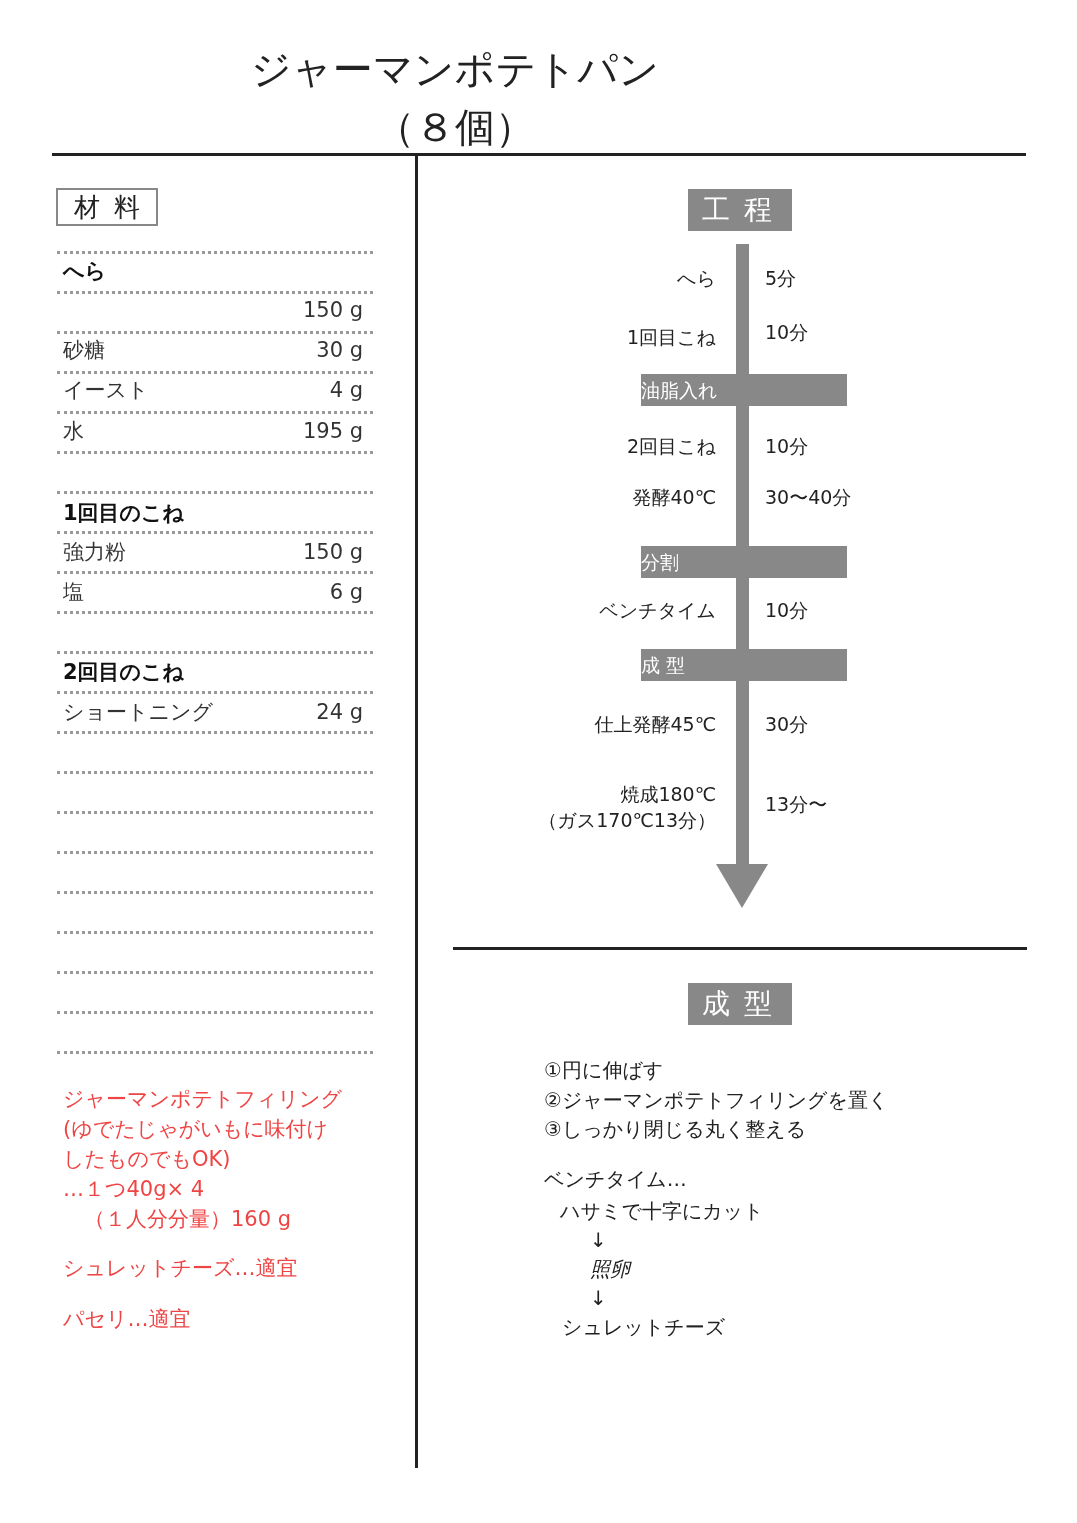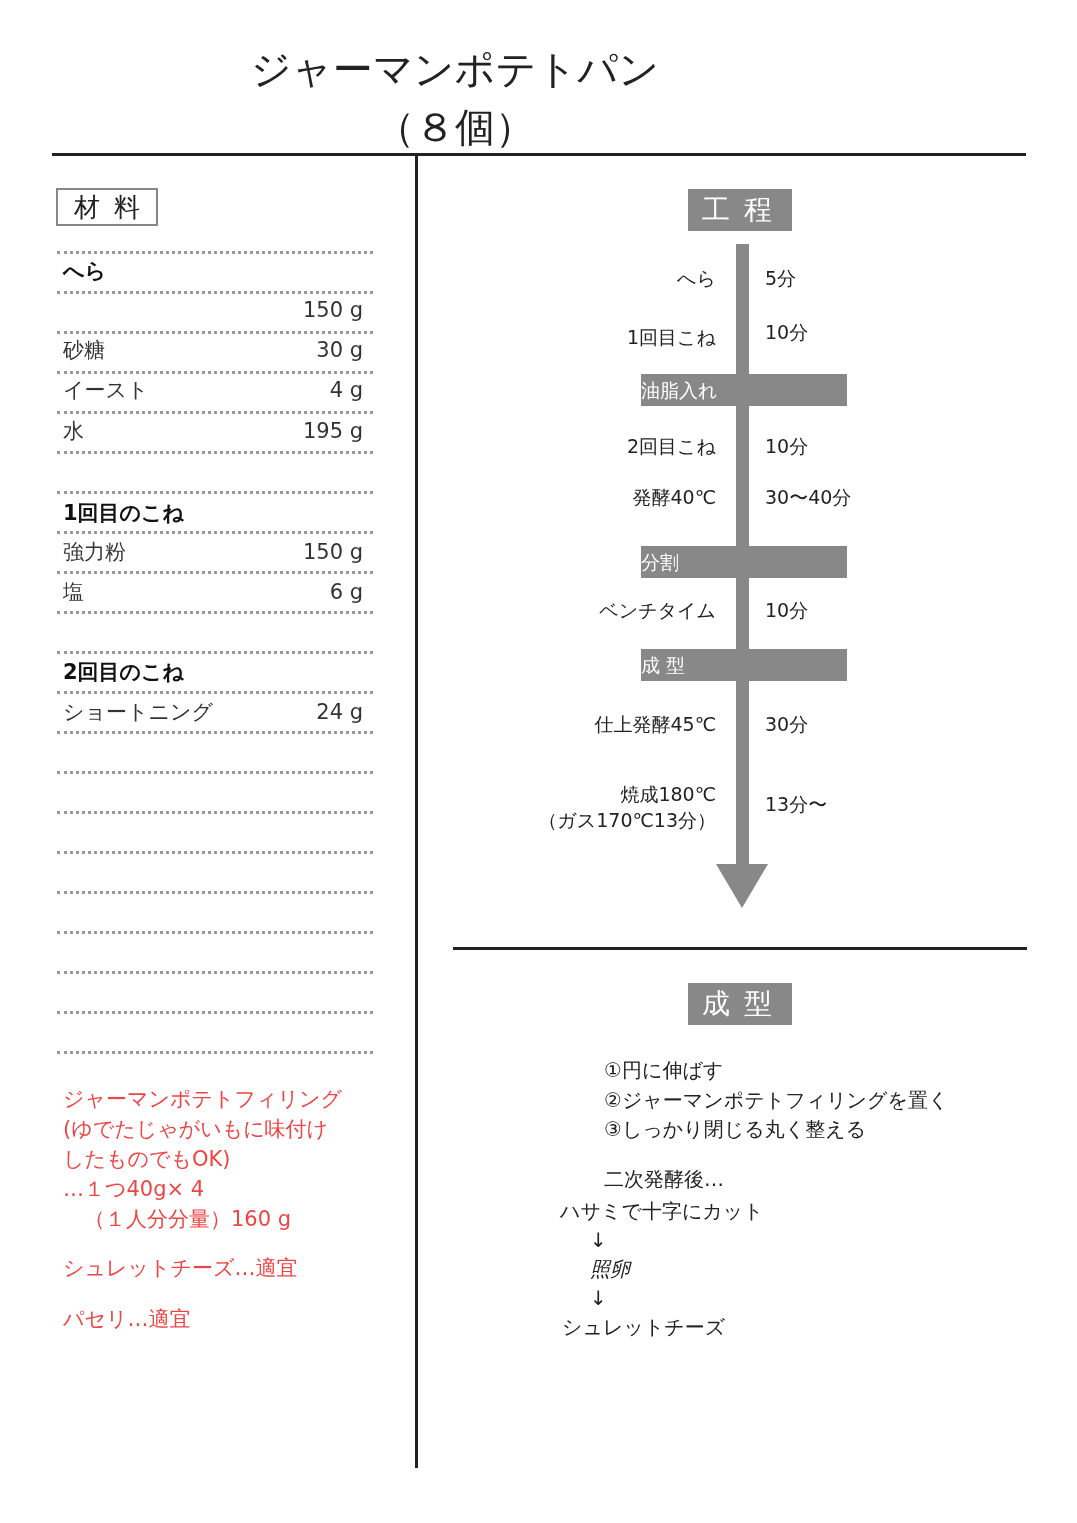--- a/index.html
+++ b/index.html
@@ -18,21 +18,21 @@
   .row .amt { position:absolute; right:0; }
   .row.head { color:#111; font-weight:bold; }
   .note { left:63px; font-size:21px; line-height:30px; color:#ef4444; white-space:pre; }
   .graybox { background:#888; color:#fff; text-align:left; }
   .steptag { left:688px; width:104px; height:42px; font-size:28px; line-height:42px; letter-spacing:14px; text-indent:14px; }
   .spine { left:736px; top:244px; width:13px; height:622px; background:#888; }
   .arrowhead { left:716px; top:864px; width:0; height:0; border-left:26px solid transparent; border-right:26px solid transparent; border-top:44px solid #888; }
   .bar { left:641px; width:206px; height:32px; font-size:19px; line-height:32px; }
   .lbl { right:361px; text-align:right; font-size:19px; line-height:26px; color:#222; white-space:pre; }
   .val { left:765px; font-size:19px; line-height:26px; color:#222; }
-  .shape-text { left:604px; font-size:20px; line-height:30px; color:#222; white-space:pre; }
+  .shape-text { left:544px; font-size:20px; line-height:30px; color:#222; white-space:pre; }
 </style>
 </head>
 <body>
 
 <div class="abs title" style="top:46px;">ジャーマンポテトパン</div>
 <div class="abs title" style="top:108px;font-family:Liberation Mono, monospace;">（８個）</div>
 
 <div class="abs hr-top"></div>
 <div class="abs vr"></div>
 <div class="abs hr-right"></div>
@@ -141,18 +141,18 @@
 <div class="abs lbl" style="top:781px;">焼成180℃
 （ガス170℃13分）</div>
 <div class="abs val" style="top:791px;">13分〜</div>
 
 <div class="abs graybox steptag" style="top:983px;">成型</div>
 
 <div class="abs shape-text" style="top:1055px;">①円に伸ばす</div>
 <div class="abs shape-text" style="top:1085px;">②ジャーマンポテトフィリングを置く</div>
 <div class="abs shape-text" style="top:1114px;text-align:center;">③しっかり閉じる丸く整える</div>
 
-<div class="abs shape-text" style="top:1164px;">二次発酵後…</div>
+<div class="abs shape-text" style="top:1164px;">ベンチタイム…</div>
 <div class="abs shape-text" style="left:560px; top:1196px;">ハサミで十字にカット</div>
 <div class="abs shape-text" style="left:590px; top:1225px;">↓</div>
 <div class="abs shape-text" style="left:590px; top:1254px;font-style:italic;">照卵</div>
 <div class="abs shape-text" style="left:590px; top:1283px;">↓</div>
 <div class="abs shape-text" style="left:562px; top:1312px;">シュレットチーズ</div>
 
 </body></html>

